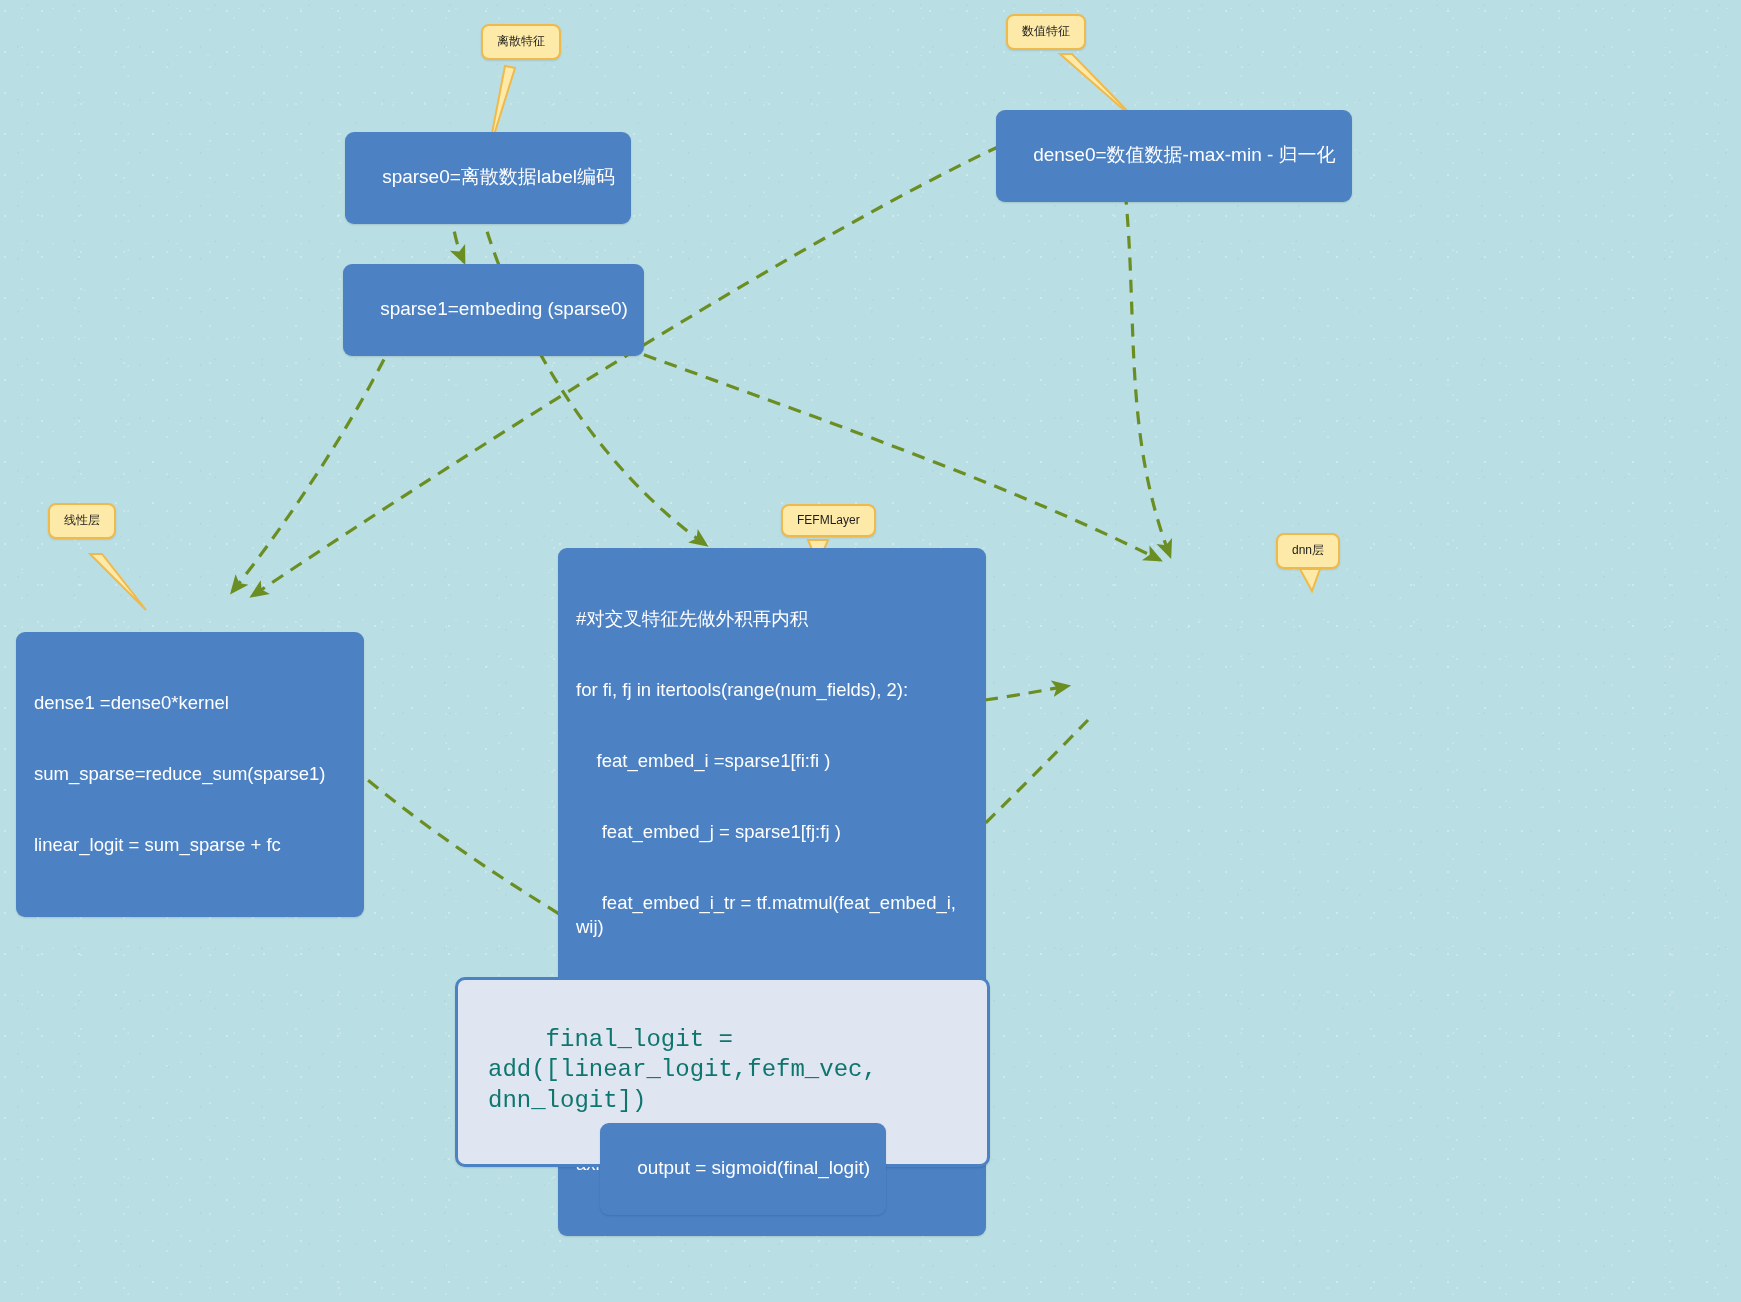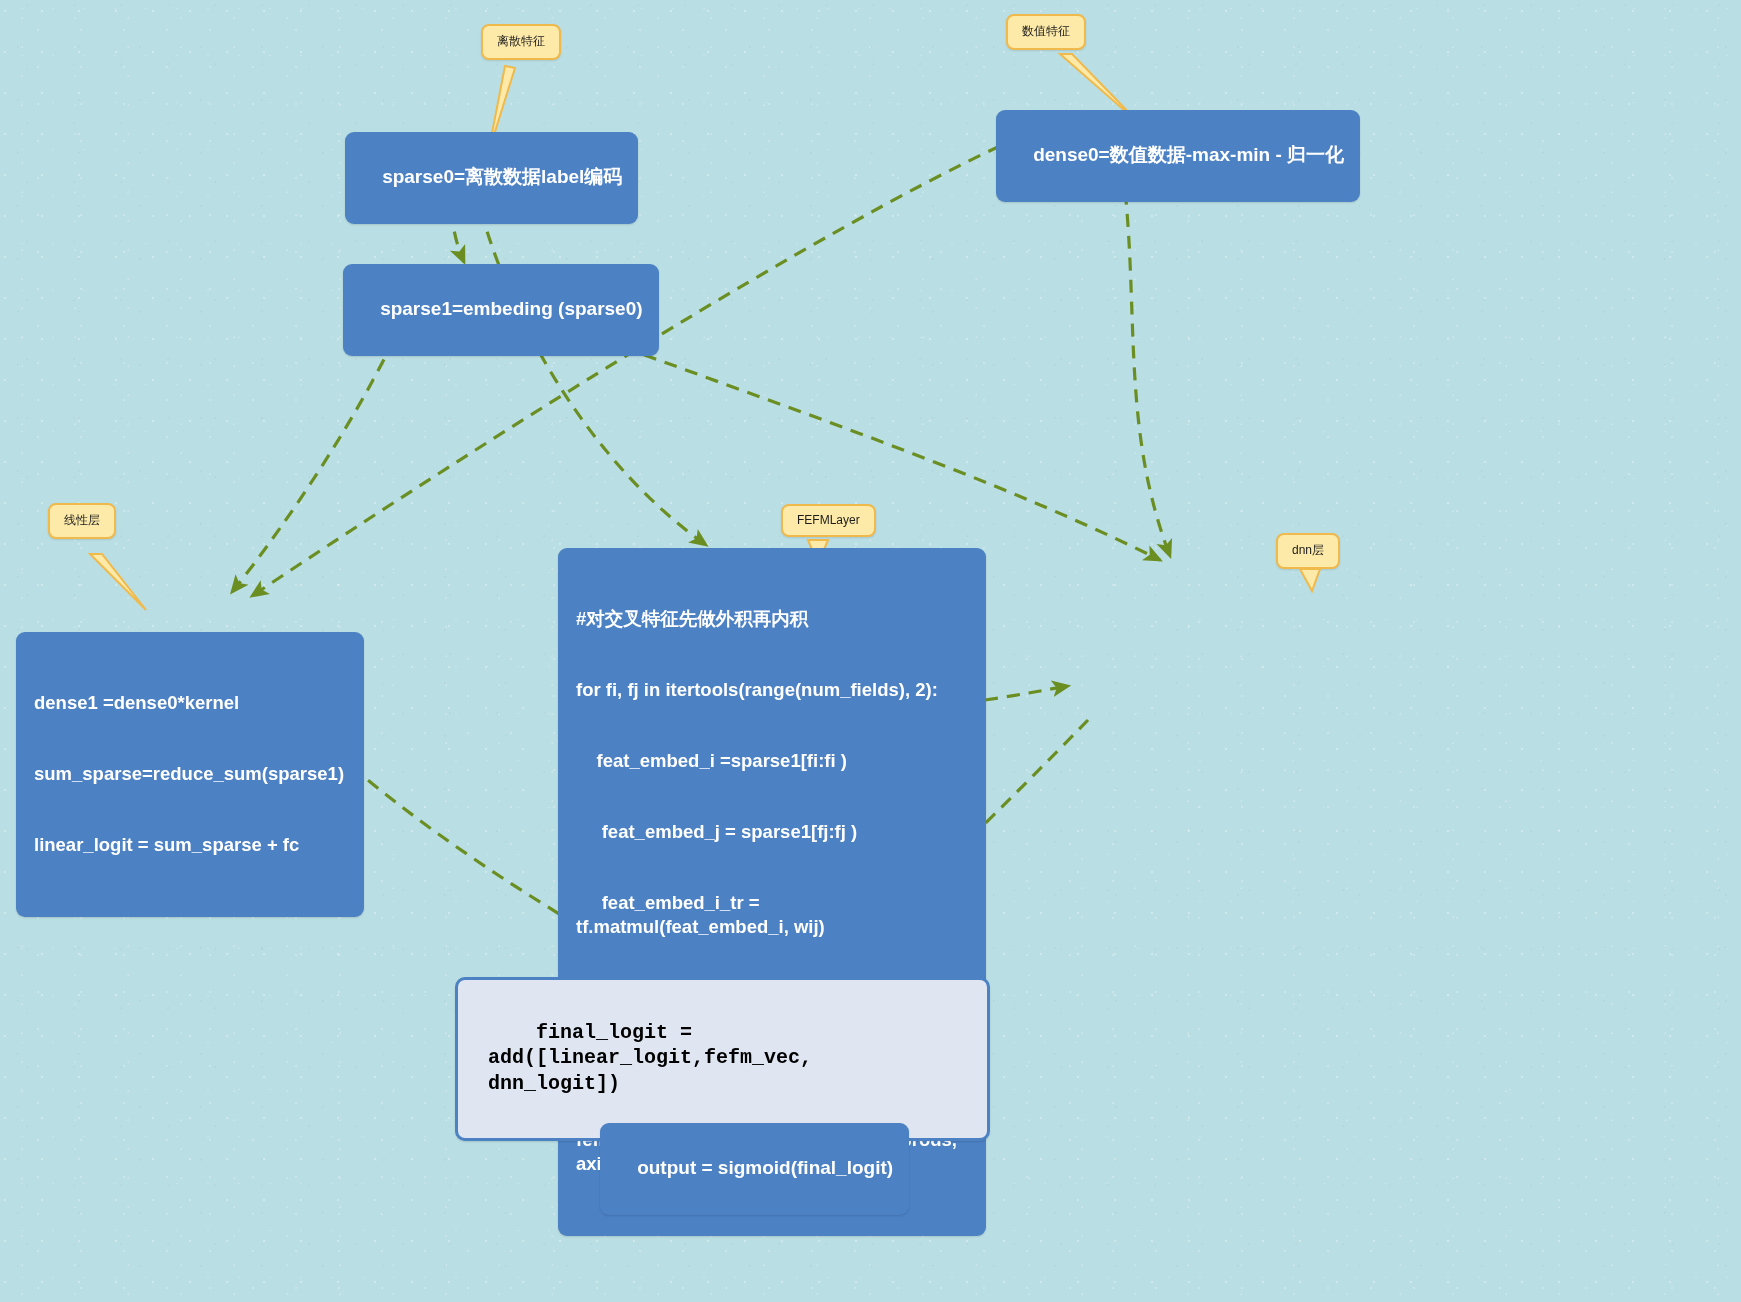--- a/index.html
+++ b/index.html
@@ -35,40 +35,40 @@
     pointer-events: none;
   }
 
   
   .node {
     position: absolute;
     box-sizing: border-box;
     border-radius: 9px;
     background: #4c81c4;
     color: #ffffff;
-    font-weight: bold;
+    font-weight: normal;
     line-height: 1.28;
     white-space: pre-wrap;
     box-shadow: 0 1px 2px rgba(0,0,0,0.12);
   }
   .node.single {
     padding: 9px 16px 10px 16px;
     font-size: 19px;
     text-align: left;
   }
   .node.block {
     padding: 12px 16px 13px 18px;
     font-size: 18.5px;
   }
   .node.mono {
     background: #dfe6f2;
     border: 3px solid #4c81c4;
-    color: #000000;
+    color: #0f766e;
     font-family: "Liberation Mono", "DejaVu Sans Mono", monospace;
-    font-size: 20px;
+    font-size: 24px;
     padding: 14px 38px 16px 30px;
     border-radius: 10px;
   }
   .code-line { display: block; }
 
   
   .note {
     position: absolute;
     box-sizing: border-box;
     background: #fdeaa8;

